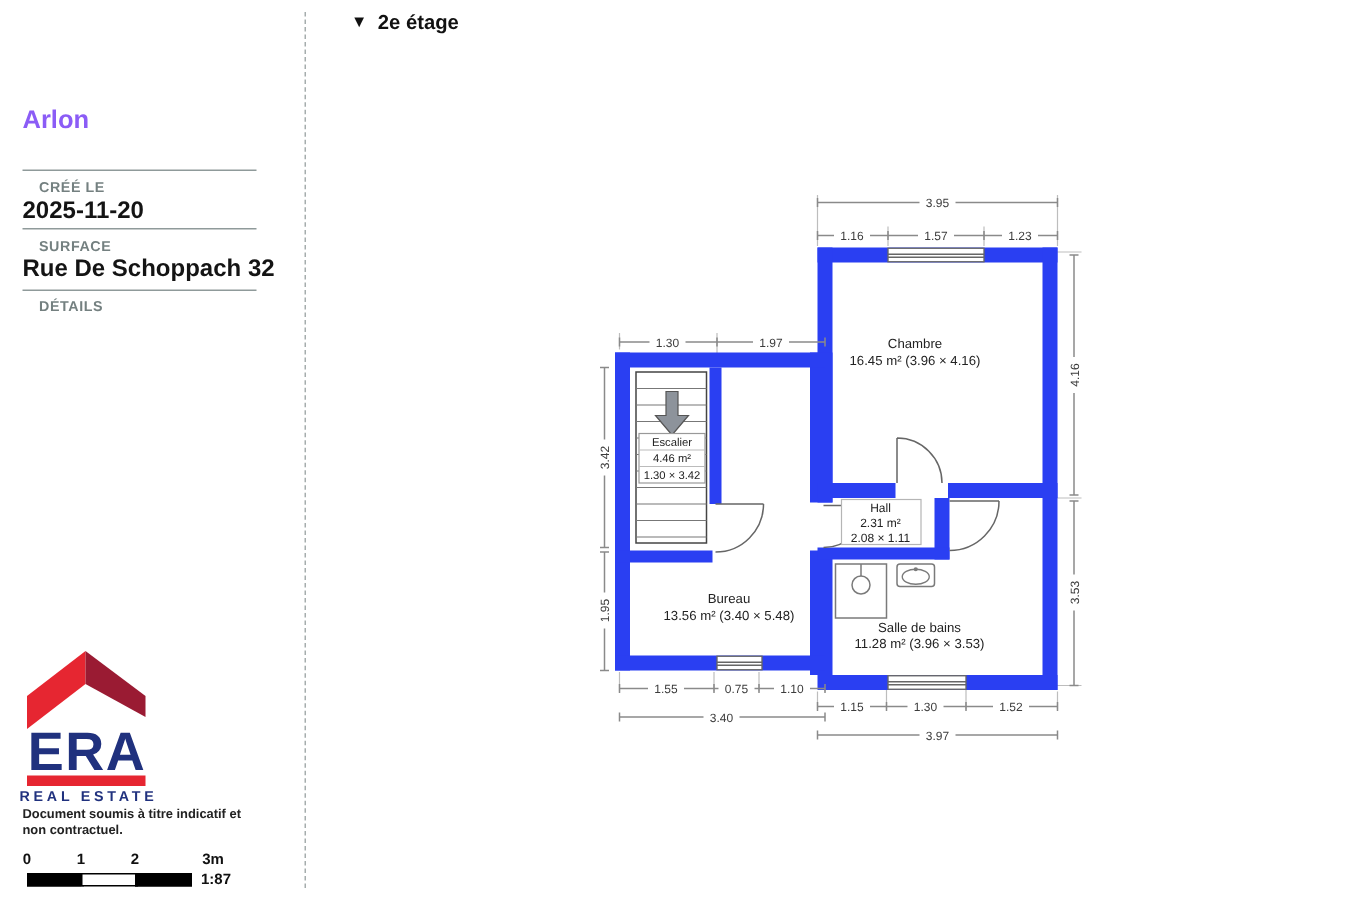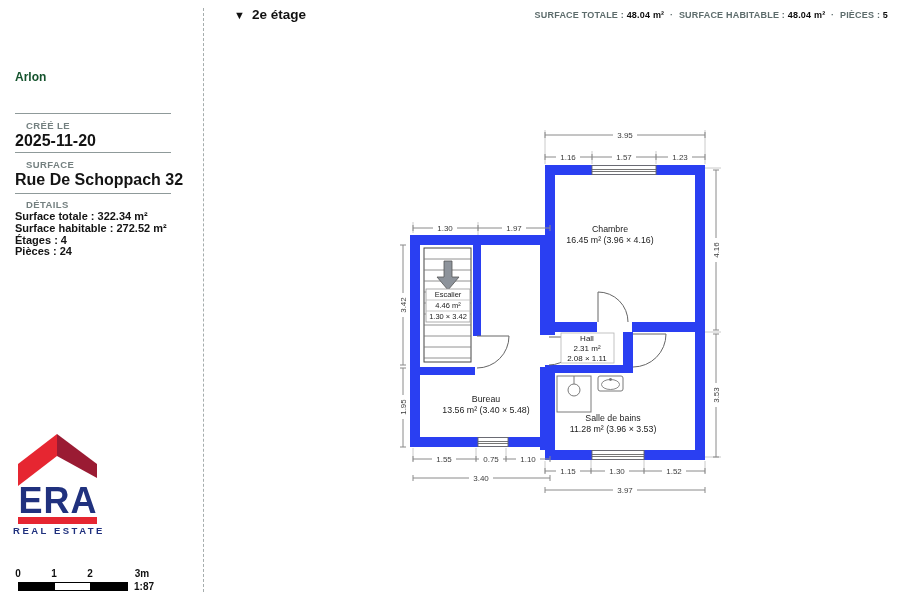--- a/index.html
+++ b/index.html
@@ -9,21 +9,21 @@
   
   .floor-selector{left:234px;top:7px;font-size:13.5px;font-weight:700;color:#111;
     display:flex;align-items:center;gap:7px;cursor:pointer;}
   .floor-selector .tri{font-size:11px;}
   .header-stats{right:12px;top:10px;font-size:9px;letter-spacing:.2px;color:#5d6c6c;
     font-weight:600;white-space:nowrap;}
   .header-stats b{color:#0c0c0c;font-weight:800;}
   .header-stats .dot{color:#5d6c6c;padding:0 3px;}
   .vdivider{left:203px;top:8px;height:584px;width:0;border-left:1.5px dashed #a6adad;}
   
-  .city-title{left:15px;top:70px;font-size:12px;font-weight:700;color:#14532d;}
+  .city-title{left:15px;top:70px;font-size:17px;font-weight:700;color:#8b5cf6;}
   .hr{left:15px;width:156px;height:0;border-top:1px solid #8f9a9a;}
   .slabel{left:26px;font-size:9.5px;font-weight:700;color:#748080;letter-spacing:.4px;}
   .svalue{left:15px;font-size:16px;font-weight:700;color:#141414;}
   .details-list{left:15px;top:211px;font-size:11px;font-weight:700;color:#141414;line-height:11.8px;}
   .disclaimer{left:15px;top:537px;width:158px;font-size:8.6px;font-weight:700;color:#222;line-height:10.5px;}
   
   .scalebar{left:12px;top:568px;width:185px;height:30px;font-size:10px;color:#111;}
   .scalebar .tick{position:absolute;top:0;width:22px;text-align:center;font-weight:700;}
   .scalebar .seg{position:absolute;top:14px;height:7px;border:1px solid #000;}
   .scalebar .ratio{position:absolute;left:122px;top:13px;font-weight:700;}
@@ -44,57 +44,42 @@
 </head>
 <body>
 
 <div id="app">
 
   <div class="abs floor-selector">
     <span class="tri">▼</span>
     <span>2e étage</span>
   </div>
 
-  <div class="abs header-stats">
-    <span>SURFACE TOTALE :</span>
-    <b>48.04 m²</b>
-    <span class="dot">·</span>
-    <span>SURFACE HABITABLE :</span>
-    <b>48.04 m²</b>
-    <span class="dot">·</span>
-    <span>PIÈCES :</span>
-    <b>5</b>
-  </div>
 
   <div class="abs vdivider"></div>
 
   <div class="abs city-title">Arlon</div>
   <div class="abs hr" style="top:113px"></div>
   <div class="abs slabel" style="top:120px">CRÉÉ LE</div>
   <div class="abs svalue" style="top:132px">2025-11-20</div>
   <div class="abs hr" style="top:152px"></div>
   <div class="abs slabel" style="top:159px">SURFACE</div>
   <div class="abs svalue" style="top:171px">Rue De Schoppach 32</div>
   <div class="abs hr" style="top:193px"></div>
   <div class="abs slabel" style="top:199px">DÉTAILS</div>
-  <div class="abs details-list">
-    <div>Surface totale : 322.34 m²</div>
-    <div>Surface habitable : 272.52 m²</div>
-    <div>Étages : 4</div>
-    <div>Pièces : 24</div>
-  </div>
 
   <svg class="abs" style="left:0;top:425px" width="180" height="115" viewBox="0 425 180 115">
     <polygon points="18,464 57,434 57,456 18,486" fill="#E62631"></polygon>
     <polygon points="57,434 97,464 97,478 57,456" fill="#9A1B33"></polygon>
     <text class="era-brand" x="58" y="513" fill="#20317E">ERA</text>
     <rect x="18" y="517" width="79" height="7" fill="#E62631"></rect>
     <text class="era-tag" x="59" y="534" fill="#20317E">REAL ESTATE</text>
   </svg>
 
+  <div class="abs disclaimer">Document soumis à titre indicatif et non contractuel.</div>
 
   <div class="abs scalebar">
     <span class="tick" style="left:-5px">0</span>
     <span class="tick" style="left:31px">1</span>
     <span class="tick" style="left:67px">2</span>
     <span class="tick" style="left:119px">3m</span>
     <span class="seg" style="left:6px;width:36px;background:#000"></span>
     <span class="seg" style="left:42px;width:36px;background:#fff"></span>
     <span class="seg" style="left:78px;width:36px;background:#000"></span>
     <span class="ratio">1:87</span>

